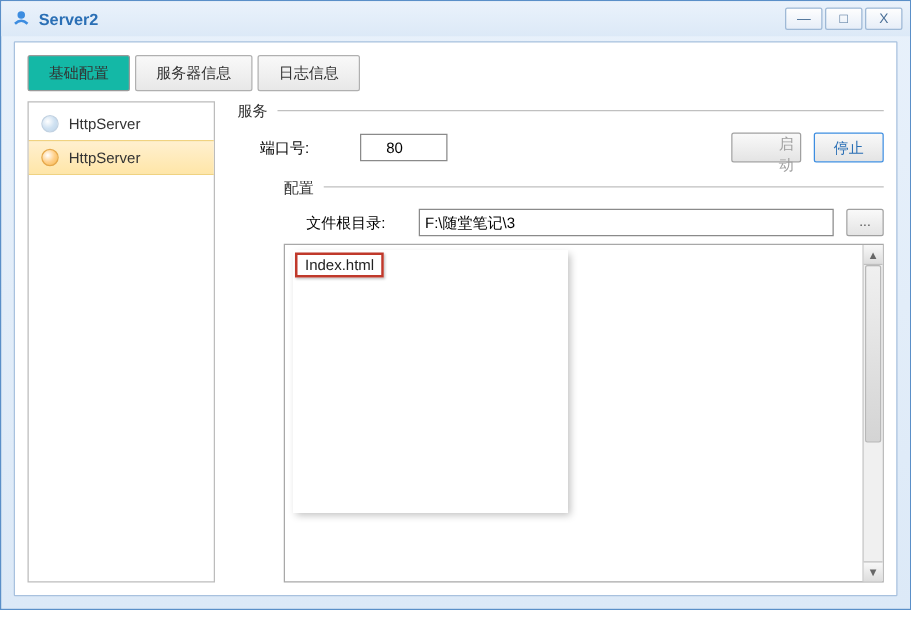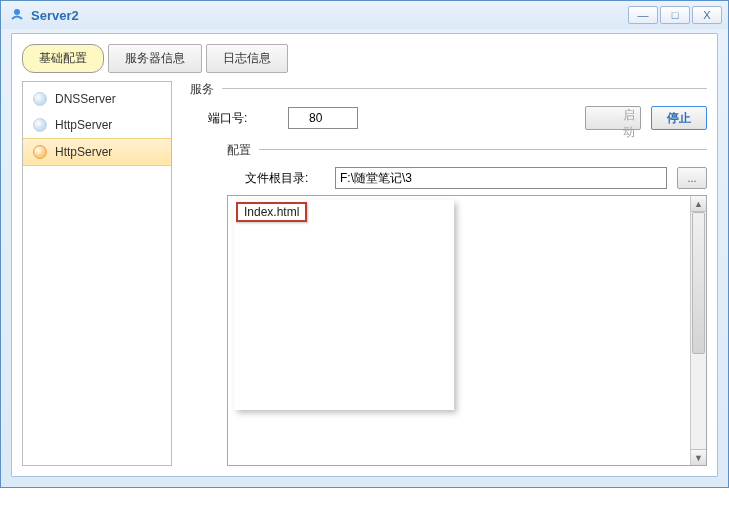--- a/index.html
+++ b/index.html
@@ -57,23 +57,22 @@
     }
     .tab {
       padding: 5px 16px;
       border: 1px solid #b0b0b0;
       background: linear-gradient(to bottom,#f9f9f9,#e8e8e8);
       border-radius: 2px;
       cursor: pointer;
       color: #333;
     }
     .tab.active {
-      background: #fef9c3;
+      background: #14b8a6;
       border-color: #9a9a9a;
-      border-radius: 12px;
     }
     .main-area {
       flex: 1;
       display: flex;
       gap: 18px;
     }
     .sidebar {
       width: 150px;
       border: 1px solid #bcbcbc;
       background: #fff;
@@ -123,21 +122,21 @@
     .btn {
       width:56px; height:24px;
       border:1px solid #a0a0a0;
       background: linear-gradient(to bottom,#f9f9f9,#e4e4e4);
       border-radius:2px;
       cursor:pointer;
       color:#333;
       font-size:12px;
     }
     .btn.disabled { color:#9f9f9f; cursor:default;padding-left:32px;}
-    .btn.primary { border-color:#3d8de0; color:#2a6fb5;font-weight:bold;}
+    .btn.primary { border-color:#3d8de0; color:#2a6fb5;}
     .input-path { flex:1; height:22px; border:1px solid #8a8a8a; padding:0 4px; font-size:12px;}
     .btn-browse {
       width:30px; height:22px;
       border:1px solid #a0a0a0;
       background: linear-gradient(to bottom,#f9f9f9,#e4e4e4);
       border-radius:2px; cursor:pointer;
       display:flex;align-items:center;justify-content:center;
       font-size:11px; color:#555;
     }
     .file-list-wrap {
@@ -205,24 +204,20 @@
 
   <div class="content-frame">
     <div class="tabs">
       <div class="tab active">基础配置</div>
       <div class="tab">服务器信息</div>
       <div class="tab">日志信息</div>
     </div>
 
     <div class="main-area">
       <div class="sidebar">
-        <div class="side-item">
-          <span class="dot"></span>
-          <span class="side-label">DNSServer</span>
-        </div>
         <div class="side-item">
           <span class="dot"></span>
           <span class="side-label">HttpServer</span>
         </div>
         <div class="side-item selected">
           <span class="dot orange"></span>
           <span class="side-label">HttpServer</span>
         </div>
       </div>
 

